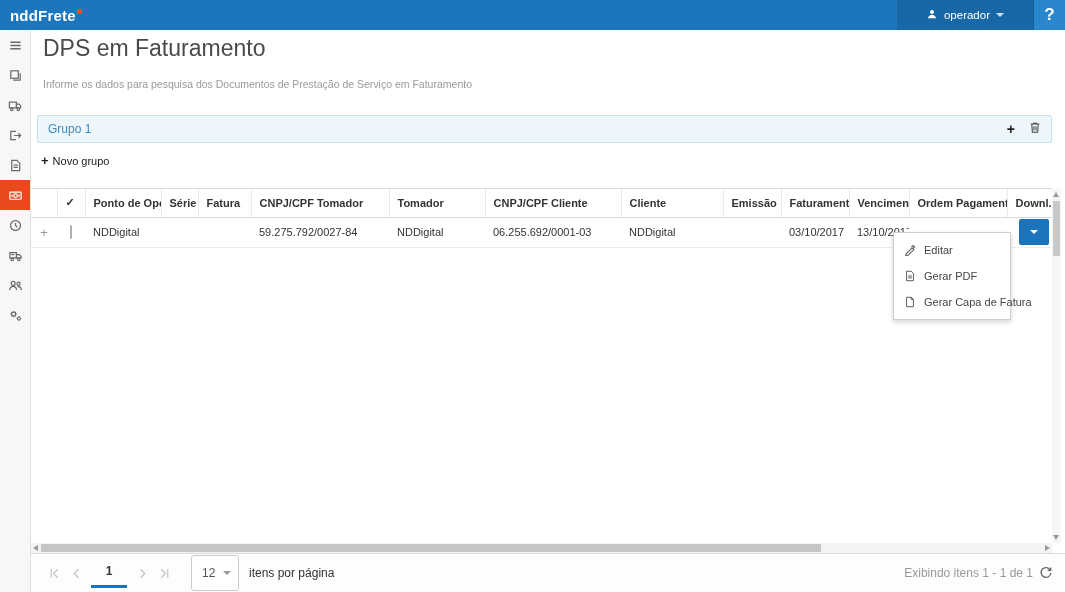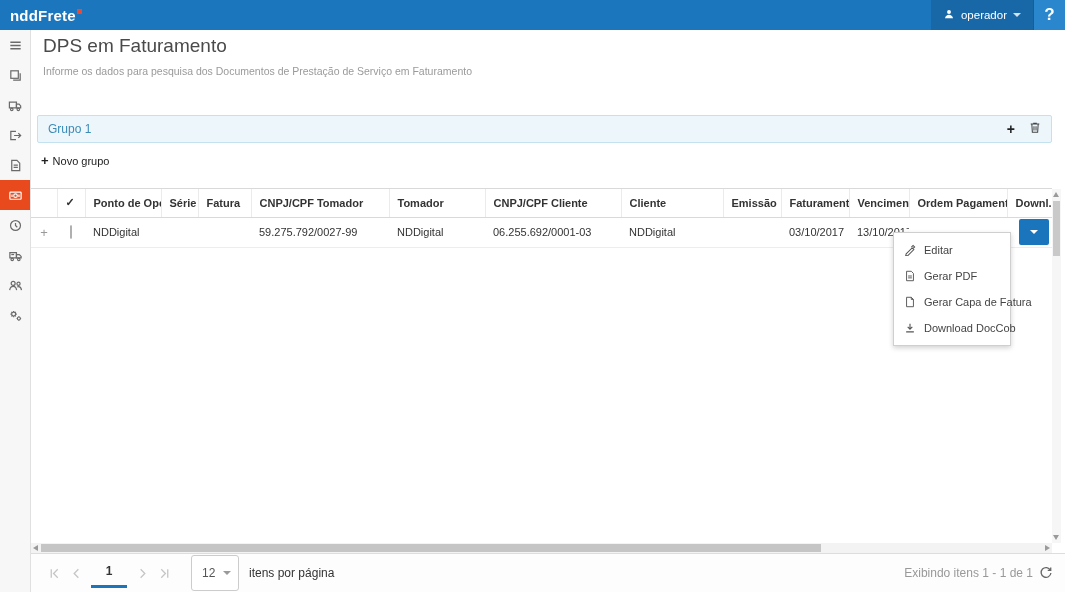--- a/index.html
+++ b/index.html
@@ -6,39 +6,39 @@
   body { font-family:"Liberation Sans", sans-serif; background:#fff; }
   .app { position:relative; width:1065px; height:592px; background:#fff; overflow:hidden; }
 
   
   .topbar { position:absolute; top:0; left:0; right:0; height:30px; background:#1b76bd;
             display:flex; align-items:center; justify-content:space-between; padding-left:10px; z-index:20; }
   .brand { color:#fff; font-weight:bold; font-size:15px; letter-spacing:.2px; cursor:default; display:flex; align-items:flex-start; }
   .brand-sq { display:inline-block; width:5px; height:5px; background:#e64b38; margin:2px 0 0 1px; }
   .topbar-right { display:flex; height:100%; align-items:stretch; }
   .user-menu { display:flex; align-items:center; gap:6px; background:#1868a8; color:#fff;
-               font-size:11.5px; padding:0 12px; cursor:pointer; }
+               font-size:11.5px; padding:0 29px; cursor:pointer; }
   .caret-down { width:0; height:0; border-left:4px solid transparent; border-right:4px solid transparent;
                 border-top:4px solid #cfe3f3; }
   .help-btn { width:32px; display:flex; align-items:center; justify-content:center; background:#2a87cd;
               border-left:1px solid #135f9b; color:#fff; font-size:17px; font-weight:bold; cursor:pointer; }
 
   
   .sidebar { position:absolute; top:30px; left:0; bottom:0; width:31px; background:#f7f7f7;
              border-right:1px solid #e0e0e0; display:flex; flex-direction:column; z-index:15; }
   .sb-item { width:30px; height:30px; display:flex; align-items:center; justify-content:center;
              color:#6a6a6a; cursor:pointer; }
   .sb-item svg { width:15px; height:15px; }
   .sb-item.active { background:#e8491d; color:#fff; }
 
   
   .main { position:absolute; top:30px; left:31px; right:0; bottom:0; background:#fff; }
   .page-header { position:absolute; top:5px; left:12px; }
-  .page-title { font-size:19px; color:#4a4a4a; font-weight:400; }
-  .page-subtitle { margin-top:8px; font-size:10.5px; color:#9a9a9a; }
+  .page-title { font-size:23px; color:#4a4a4a; font-weight:400; }
+  .page-subtitle { margin-top:16px; font-size:10.5px; color:#9a9a9a; }
 
   .filters-bar { position:absolute; top:57px; left:0; right:0; height:23px; border-bottom:1px solid #e2e2e2;
                  display:flex; align-items:center; justify-content:space-between; padding:0 10px; }
   .filters-title { font-size:12px; color:#666; }
   .filters-actions { display:flex; gap:16px; }
   .filter-btn { display:flex; align-items:center; gap:4px; font-size:11px; color:#333; cursor:pointer; }
   .filter-btn svg { width:12px; height:12px; }
 
   .group-panel { position:absolute; top:85px; left:6px; right:13px; height:28px; background:#ecf6fb;
                  border:1px solid #c3e1ef; border-radius:2px; display:flex; align-items:center;
@@ -263,21 +263,21 @@
         </thead>
         <tbody>
           <tr>
             <td class="expander">+</td>
             <td class="td-center">
               <span class="checkbox"></span>
             </td>
             <td>NDDigital</td>
             <td></td>
             <td></td>
-            <td>59.275.792/0027-99</td>
+            <td>59.275.792/0027-84</td>
             <td>NDDigital</td>
             <td>06.255.692/0001-03</td>
             <td>NDDigital</td>
             <td></td>
             <td>03/10/2017</td>
             <td>13/10/2017</td>
             <td></td>
             <td>
               <button class="dl-btn">
                 <span class="dl-caret"></span>
@@ -302,26 +302,20 @@
           </svg>
         <span>Gerar PDF</span>
       </div>
       <div class="menu-item">
         <svg viewBox="0 0 14 14" fill="none" stroke="currentColor" stroke-width="1.1">
             <path d="M3 1.5h5.5L11 4v8.5H3z"></path>
             <path d="M8.5 1.5V4H11"></path>
           </svg>
         <span>Gerar Capa de Fatura</span>
       </div>
-      <div class="menu-item">
-        <svg viewBox="0 0 14 14" fill="none" stroke="currentColor" stroke-width="1.3">
-            <path d="M7 2v6M4.3 5.7L7 8.4l2.7-2.7M2.5 11.5h9"></path>
-          </svg>
-        <span>Download DocCob</span>
-      </div>
     </div>
 
     <div class="vscroll">
       <span class="varr up"></span>
       <span class="vthumb"></span>
       <span class="varr down"></span>
     </div>
     <div class="hscroll">
       <span class="harr left"></span>
       <span class="hthumb"></span>

